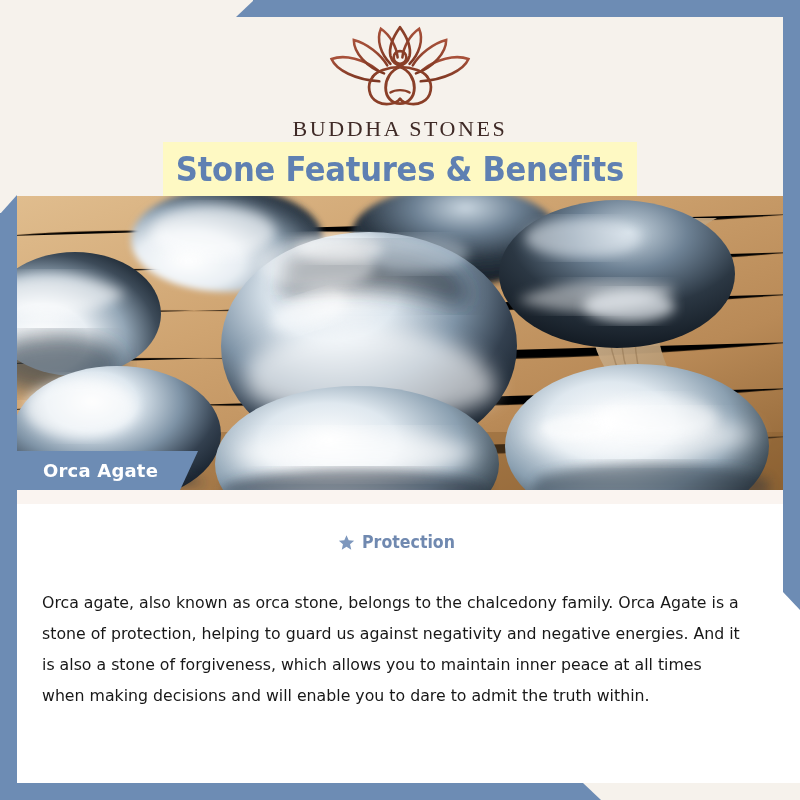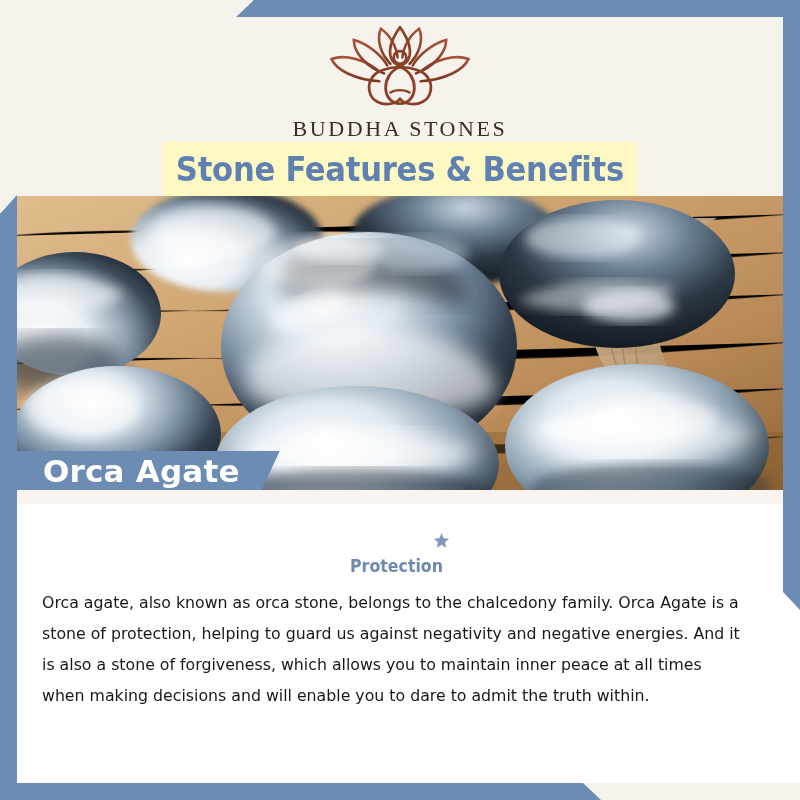--- a/index.html
+++ b/index.html
@@ -178,21 +178,21 @@
     height: 39px;
     padding: 0 40px 0 26px;
     background: #6d8cb4;
     clip-path: polygon(0 0, 100% 0, calc(100% - 18px) 100%, 0 100%);
     display: flex;
     align-items: center;
     z-index: 5;
   }
   .name-tag-text {
     font-family: "DejaVu Sans", sans-serif;
-    font-size: 31px;
+    font-size: 18px;
     font-weight: bold;
     color: #ffffff;
     letter-spacing: 0.2px;
     white-space: nowrap;
   }
 
   
   .content-panel {
     position: absolute;
     top: 490px;
@@ -217,24 +217,23 @@
     top: 42px;
     left: 0;
     width: 766px;
     display: flex;
     align-items: center;
     justify-content: center;
     gap: 13px;
   }
   .benefit {
     display: flex;
-    align-items: flex-end;
+    align-items: center;
     gap: 7px;
     white-space: nowrap;
-    flex-direction: column;
   }
   .star-icon {
     display: inline-block;
     width: 17px;
     height: 17px;
     color: #7d97bd;
     flex: 0 0 auto;
   }
   .benefit-label {
     font-family: "DejaVu Sans", sans-serif;

